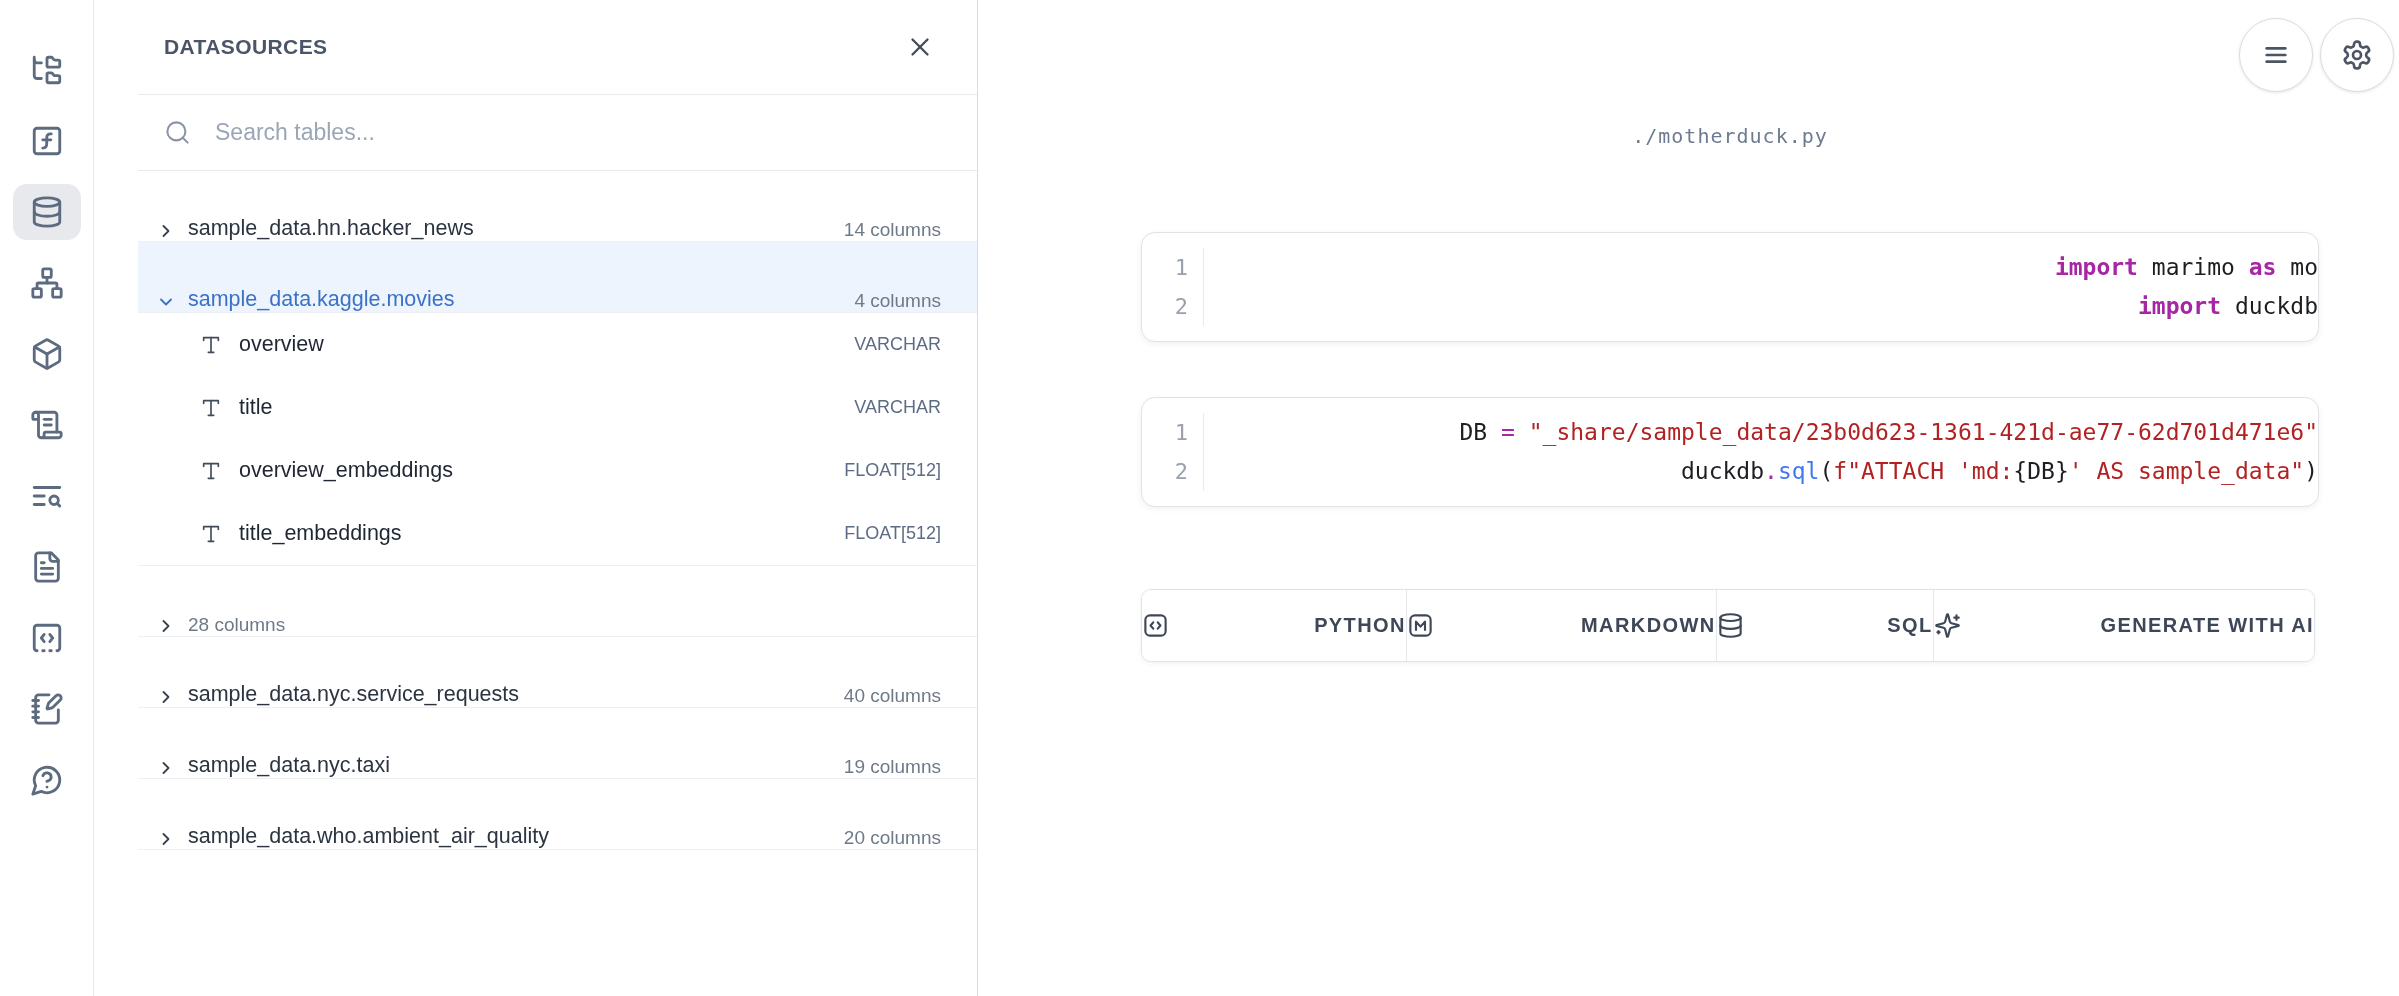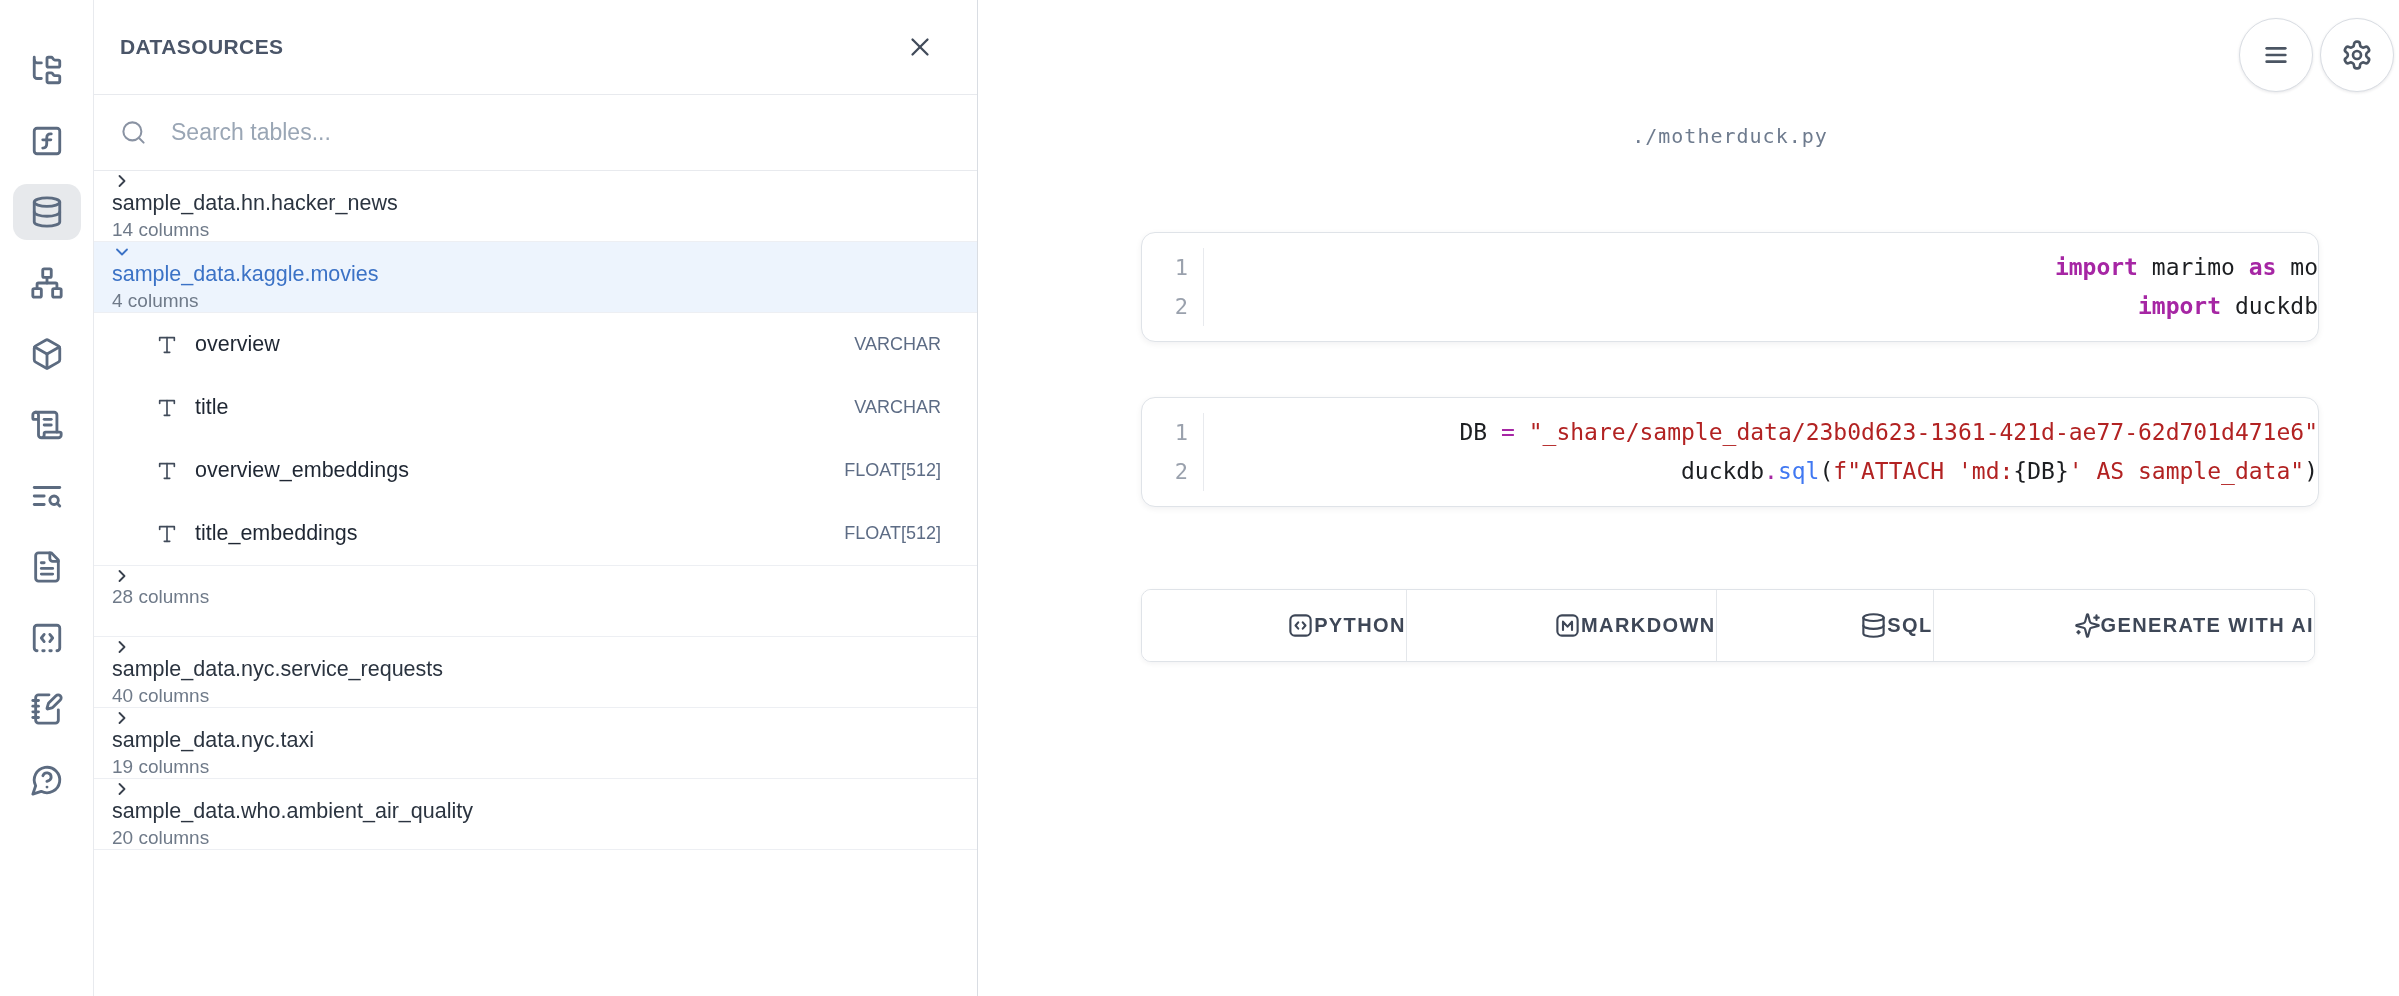--- a/index.html
+++ b/index.html
@@ -14,35 +14,35 @@
   
   .rail{position:absolute;left:0;top:0;width:93px;height:996px;background:#fff;
     display:flex;flex-direction:column;align-items:center;padding-top:42px;gap:15px;box-sizing:border-box;}
   .rail-item{width:68px;height:56px;border-radius:14px;display:flex;align-items:center;justify-content:center;
     color:#5c6b80;flex:0 0 auto;cursor:pointer;}
   .rail-item.active{background:#e7e9ec;}
   .rail-item svg{width:34px;height:34px;}
 
   
   .panel{position:absolute;left:93px;top:0;width:885px;height:996px;background:#fff;
-    border-left:1px solid #e8eaee;border-right:1px solid #d9dde3;box-sizing:border-box;}
+    border-left:1px solid #e8eaee;border-right:1px solid #d9dde3;box-sizing:border-box;padding-left:44px;}
   .panel-header{height:95px;border-bottom:1px solid #e8eaee;display:flex;align-items:center;
     justify-content:space-between;padding:0 42px 0 26px;box-sizing:border-box;}
   .panel-title{font-size:21px;font-weight:700;color:#4a5568;letter-spacing:.4px;}
   .close-btn{width:30px;height:30px;color:#414b5a;cursor:pointer;}
   .close-btn svg{width:30px;height:30px;stroke-width:1.8;}
 
   .search-row{height:76px;border-bottom:1px solid #e8eaee;display:flex;align-items:center;
     padding:0 26px;gap:22px;box-sizing:border-box;}
   .search-row svg{width:27px;height:27px;color:#8a93a3;flex:0 0 auto;stroke-width:1.8;}
   .search-input{border:none;outline:none;flex:1;font-size:23px;color:#2b3440;font-family:inherit;background:transparent;}
   .search-input::placeholder{color:#9aa6b5;}
 
-  .table-row{height:71px;border-bottom:1px solid #edeff3;display:flex;align-items:flex-start;
-    padding:0 36px 0 18px;box-sizing:border-box;font-size:21.5px;color:#2b3440;cursor:pointer;background:#fff;flex-direction:column;}
+  .table-row{height:71px;border-bottom:1px solid #edeff3;display:flex;align-items:flex-end;
+    padding:0 36px 0 18px;box-sizing:border-box;font-size:21.5px;color:#2b3440;cursor:pointer;background:#fff;}
   .table-row .chev{width:20px;height:20px;margin-right:12px;color:#39414e;flex:0 0 auto;}
   .table-row .chev svg{width:20px;height:20px;stroke-width:2.2;}
   .table-row .tname{flex:1;}
   .table-row .tcount{font-size:19px;color:#6f7a89;}
   .table-row.selected{background:#edf4fd;color:#3b72c6;}
   .table-row.selected .chev{color:#3b72c6;}
 
   .cols-group{border-bottom:1px solid #edeff3;}
   .col-row{height:63px;display:flex;align-items:center;padding:0 36px 0 62px;box-sizing:border-box;
     font-size:21.5px;color:#1f2733;cursor:pointer;justify-content:flex-end;}
@@ -73,21 +73,21 @@
   .code-line{white-space:pre;text-align:right;}
   .c-kw{color:#a626a4;font-weight:700;}
   .c-op{color:#a626a4;}
   .c-str{color:#b22222;}
   .c-fn{color:#4078f2;}
   .c-plain{color:#1c1e21;}
 
   .addrow{position:absolute;left:1141px;top:589px;width:1174px;height:73px;background:#fff;
     border:1px solid #dfe3e8;border-radius:10px;box-shadow:0 2px 5px rgba(16,24,40,.05);
     display:flex;box-sizing:border-box;overflow:hidden;}
-  .addbtn{display:flex;align-items:center;justify-content:flex-end;gap:0;
+  .addbtn{display:flex;align-items:center;justify-content:space-between;gap:0;
     font-size:20px;font-weight:700;letter-spacing:1.4px;color:#3e4757;
     border-right:1px solid #e4e7eb;cursor:pointer;background:#fff;}
   .addbtn:last-child{border-right:none;}
   .addbtn svg{width:27px;height:27px;stroke-width:1.9;}
   .addbtn:nth-child(1){flex:265 0 0;}
   .addbtn:nth-child(2){flex:310 0 0;}
   .addbtn:nth-child(3){flex:217 0 0;}
   .addbtn:nth-child(4){flex:382 0 0;}
 </style>
 </head>

